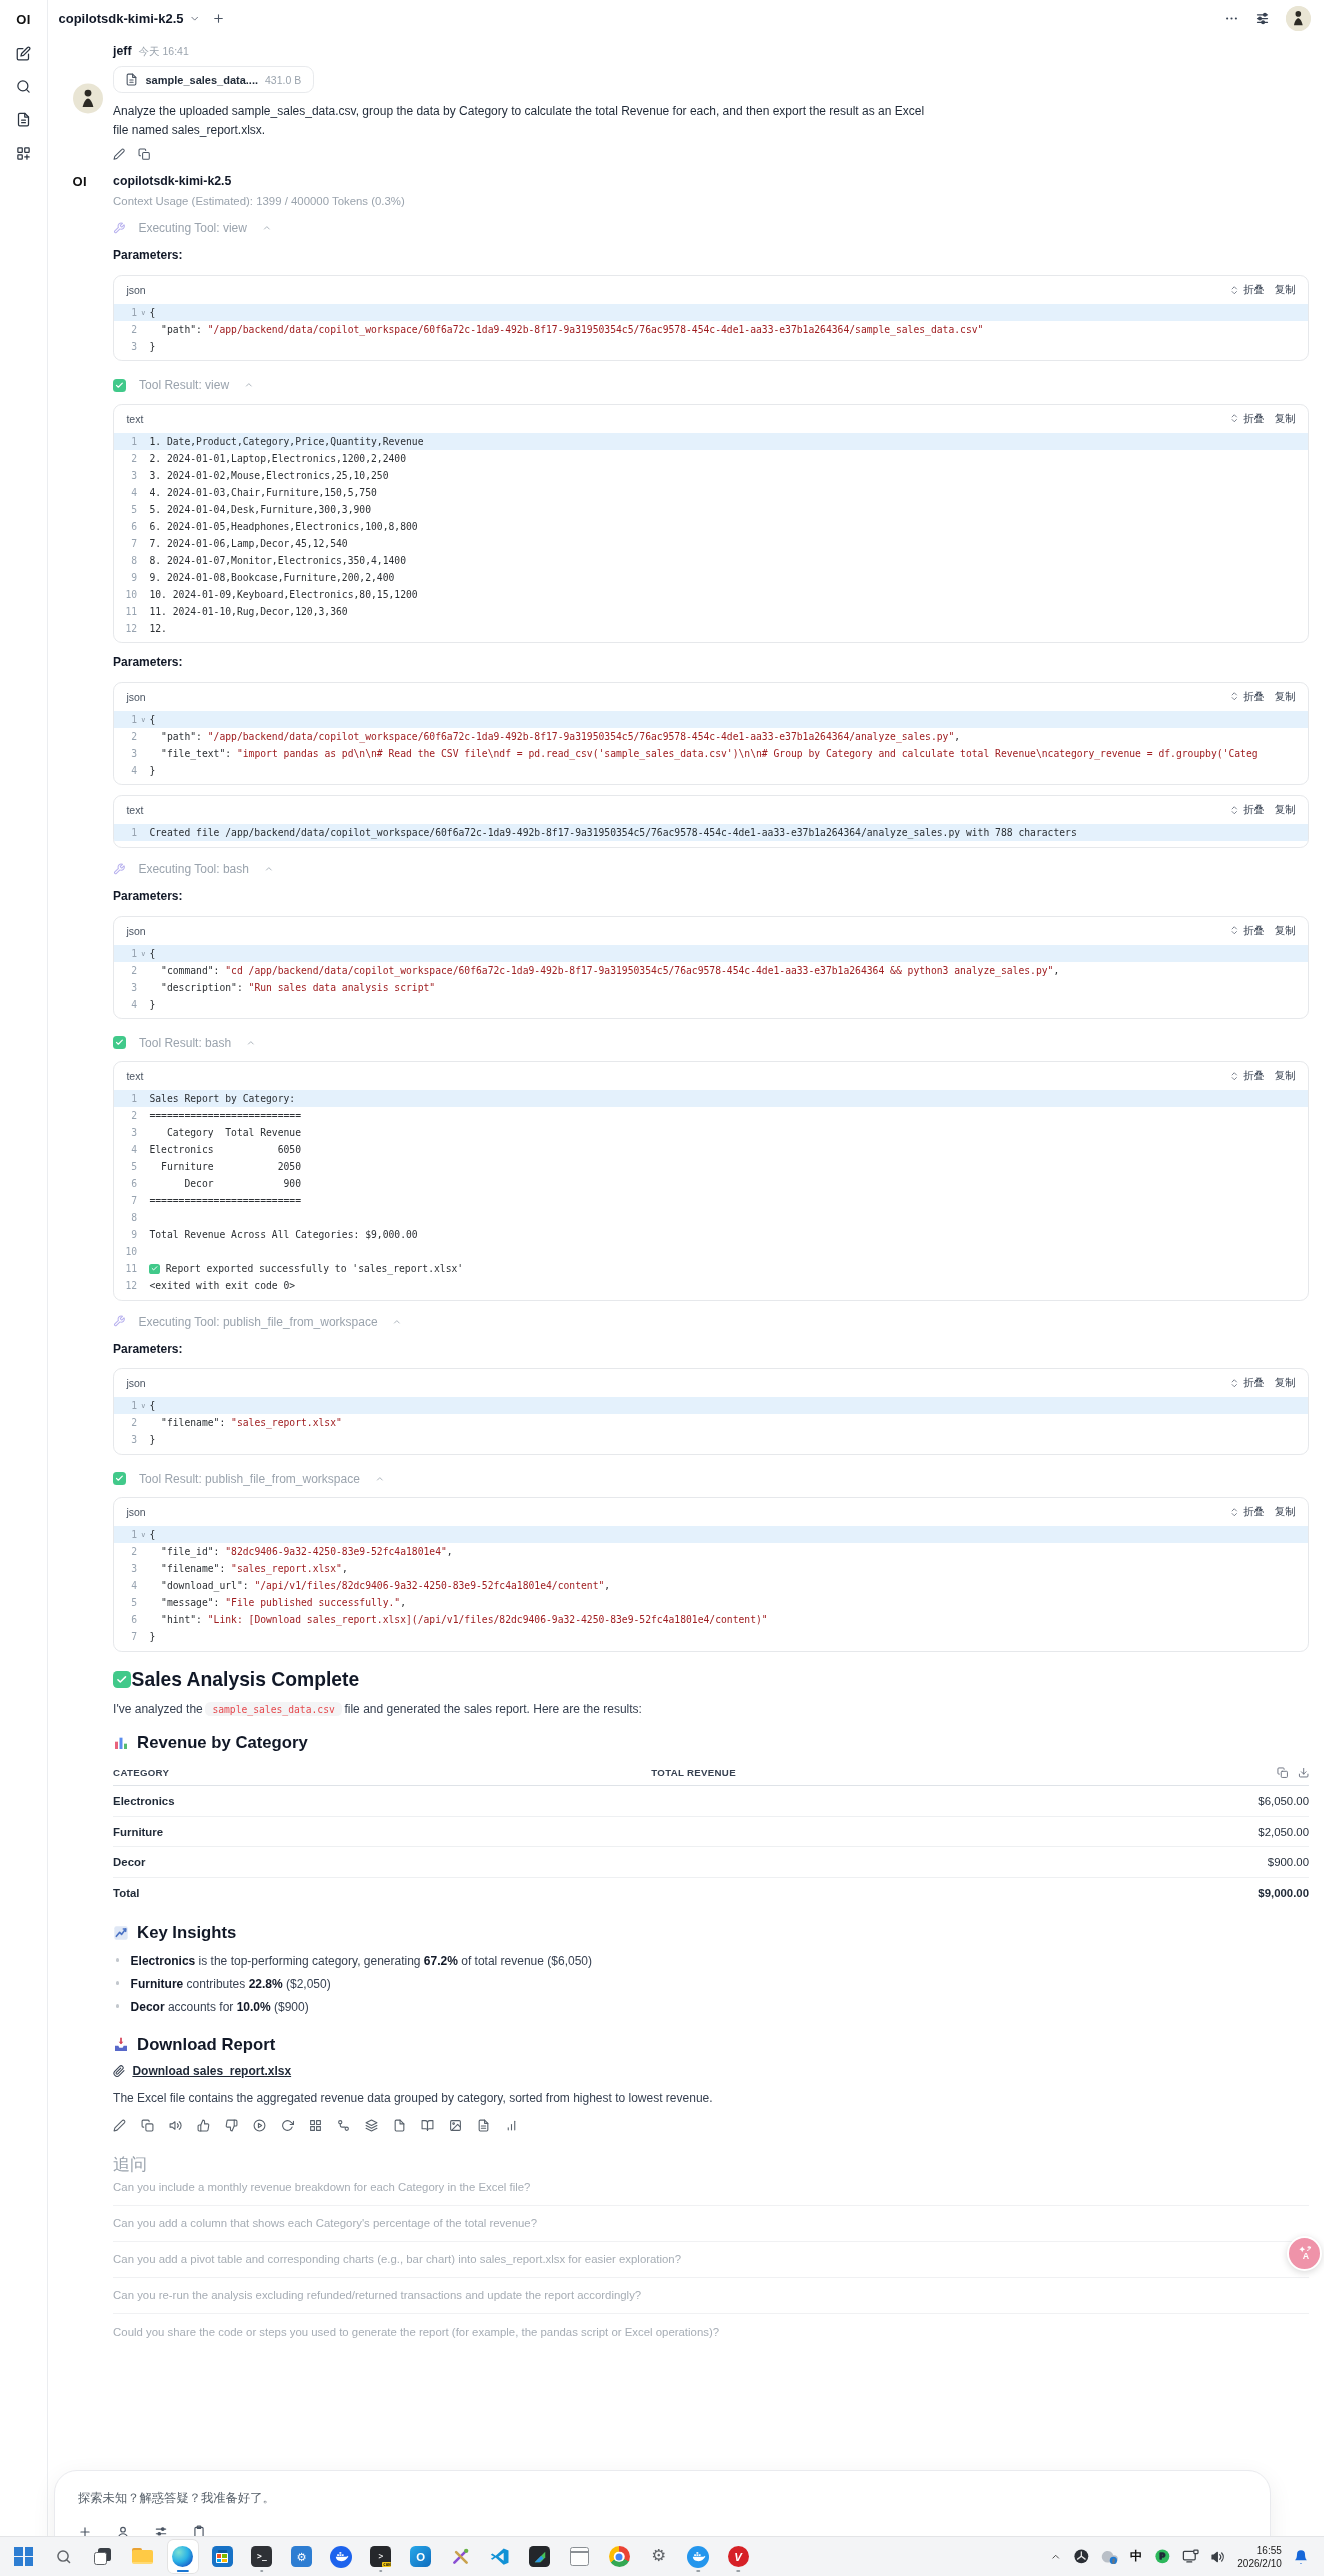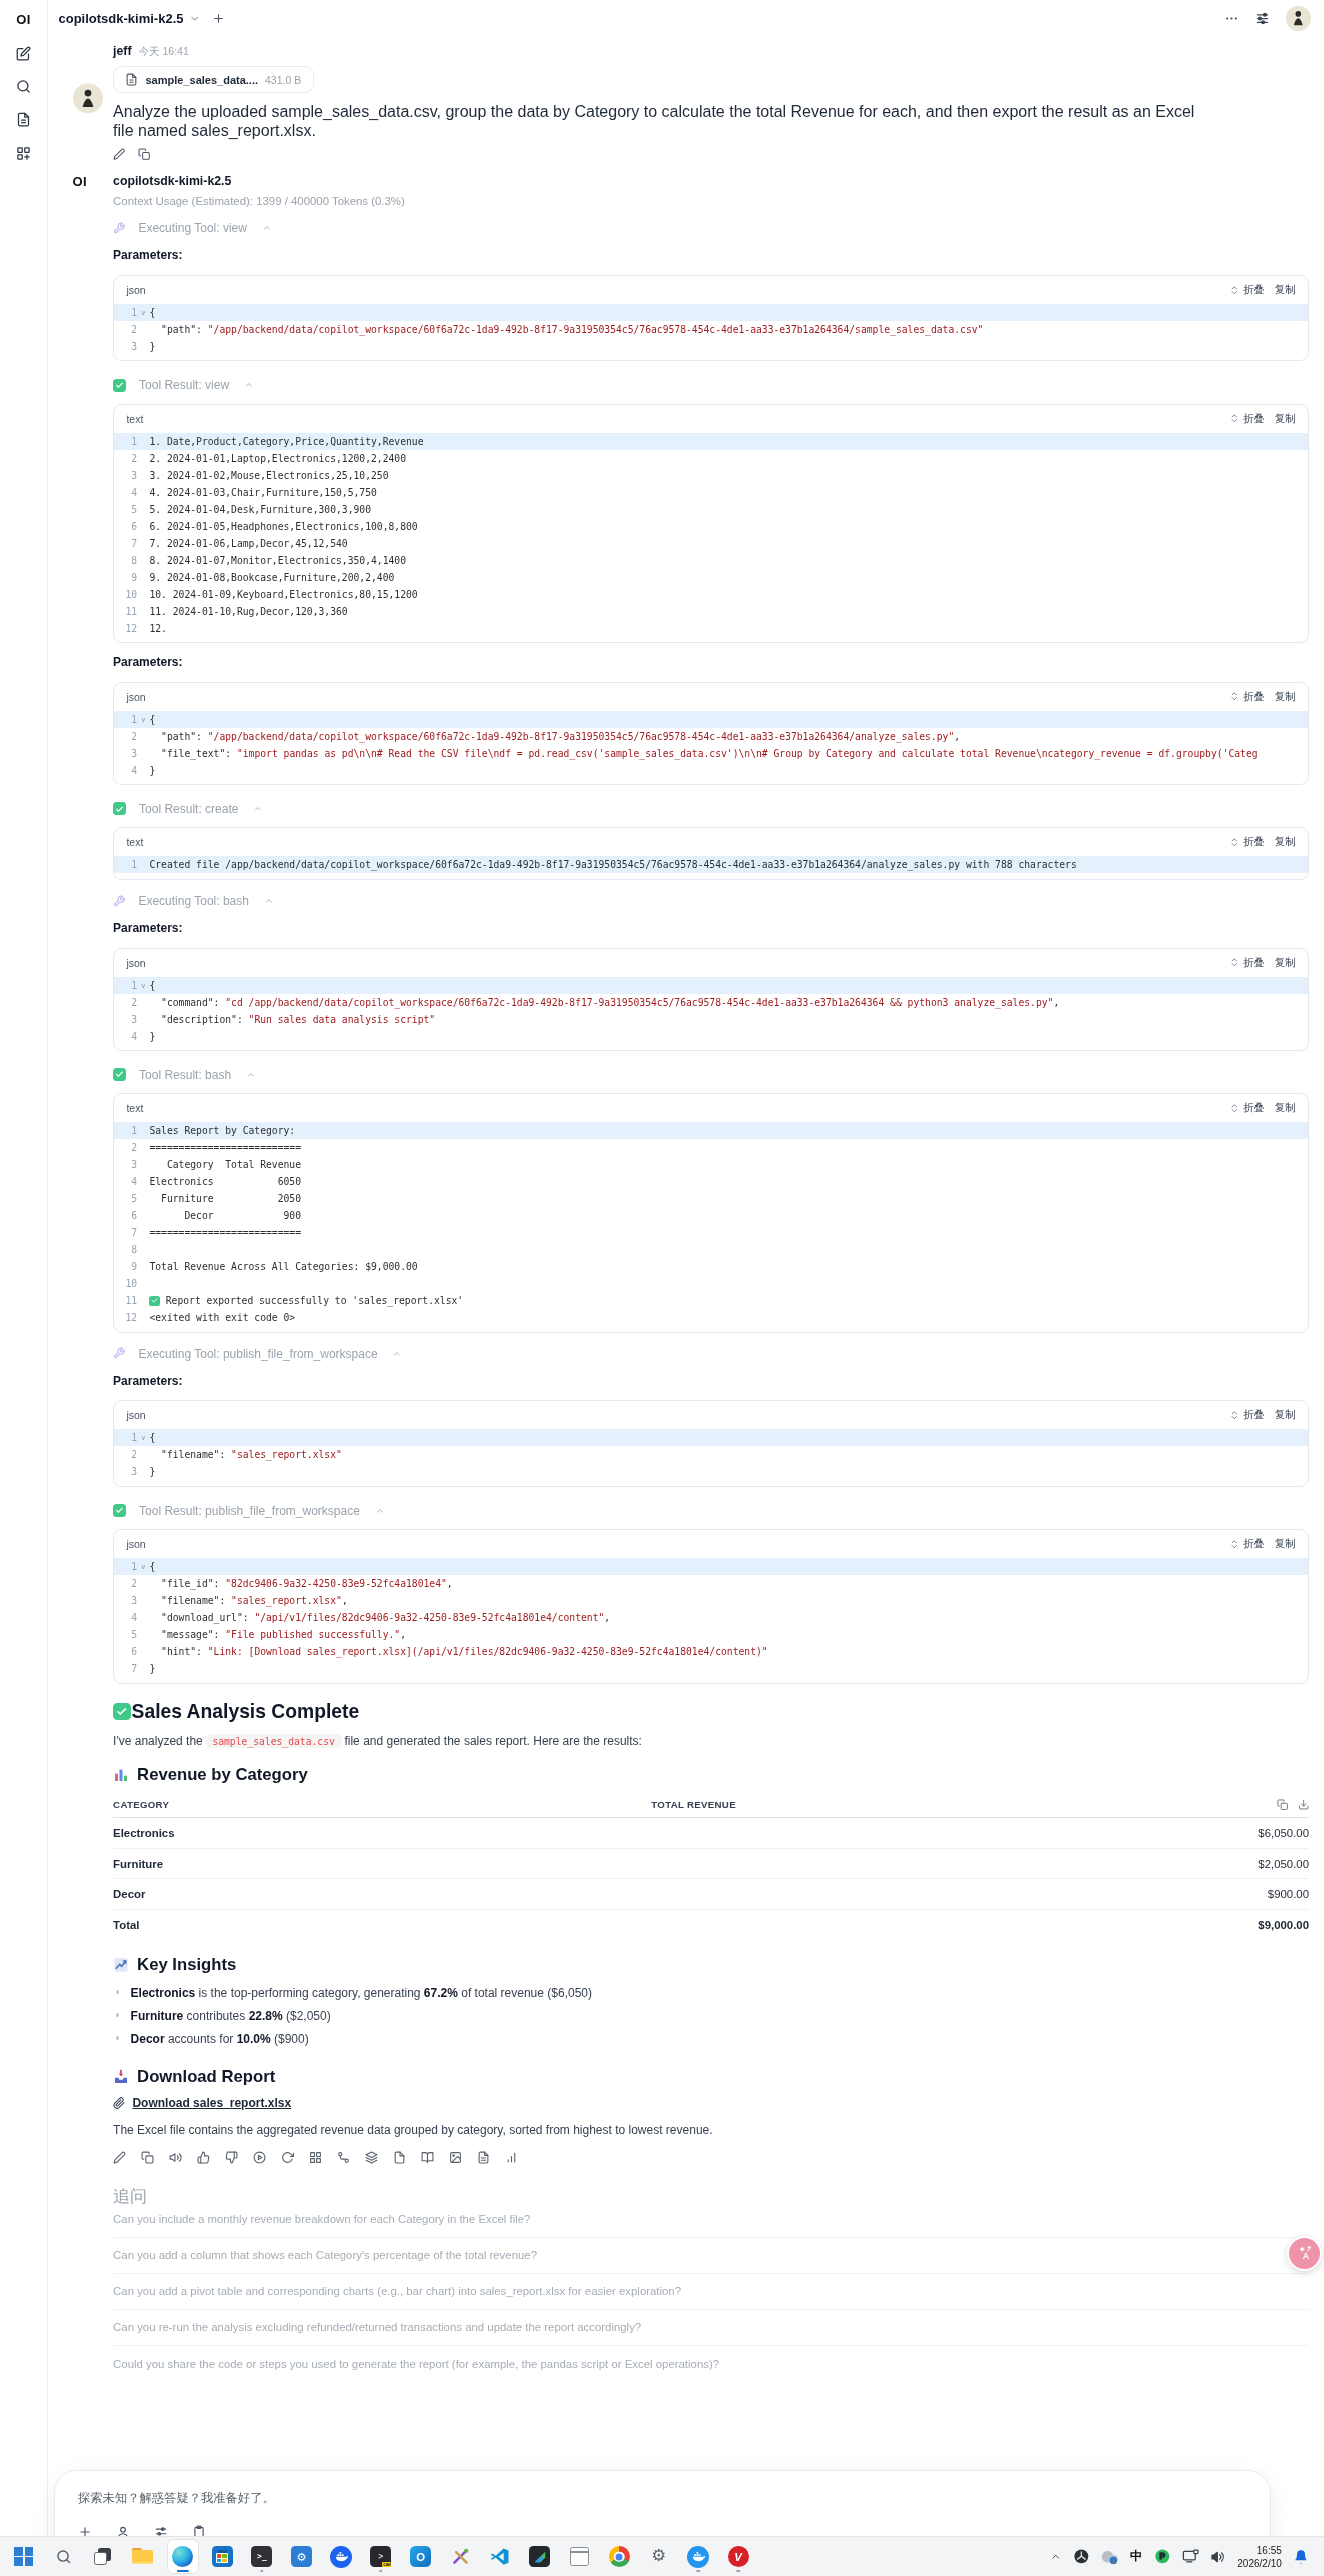--- a/index.html
+++ b/index.html
@@ -31,21 +31,21 @@
   .msg-av .avatar { width:30px; height:30px; }
   .oi-av { font-weight:800; font-size:13px; color:#111; padding-top:1.8px; letter-spacing:0.4px; }
   .msg-body { flex:1; margin-right:16px; min-width:0; }
   .u-namerow { display:flex; align-items:baseline; gap:7px; margin-top:7px; }
   .u-name { font-weight:700; font-size:12.3px; color:#111827; }
   .u-time { font-size:10.5px; color:#9aa3ad; }
   .chip { display:inline-flex; align-items:center; gap:7px; border:0.9px solid #e8eaed; border-radius:8.8px; padding:6.1px 11.4px; margin-top:7px; }
   .chip-ic { width:13px; height:13px; color:#4b5563; }
   .chip-name { font-size:11px; font-weight:600; color:#1f2937; }
   .chip-size { font-size:10.5px; color:#9aa3ad; }
-  .u-text { font-size:16px; color:#1f2937; line-height:19.3px; margin-top:8.8px; }
+  .u-text { font-size:12px; color:#1f2937; line-height:19.3px; margin-top:8.8px; }
   .mini-actions { display:flex; gap:13px; margin-top:7px; color:#4b5563; }
   .mini-actions .ic { width:12.3px; height:12.3px; cursor:pointer; }
 
   .a-name { font-weight:700; font-size:12.3px; color:#111827; margin-top:1.8px; }
   .ctx { font-size:11.4px; color:#9aa3ad; margin-top:7px; }
   .tc-exec, .tc-result { display:flex; align-items:center; gap:13px; font-size:12px; color:#9aa3ad; height:16px; }
   .tc-exec { margin-top:13px; }
   .tc-result { margin-top:16px; }
   .wrench { width:12.3px; height:12.3px; color:#b7b0ee; }
   .chev { width:9.7px; height:9.7px; color:#9aa3ad; margin-left:1.8px; }
@@ -444,33 +444,20 @@
                 <span class="cb-fold"></span>
                 <span class="cb-code"><span>  "file_text": </span><span class="s">"import pandas as pd\n\n# Read the CSV file\ndf = pd.read_csv('sample_sales_data.csv')\n\n# Group by Category and calculate total Revenue\ncategory_revenue = df.groupby('Categ</span></span>
               </div>
               <div class="cb-line">
                 <span class="cb-gut">4</span>
                 <span class="cb-fold"></span>
                 <span class="cb-code"><span>}</span></span>
               </div>
             </div>
           </div>
-          <div class="tc-result">
-            <span class="gcheck">
-              <svg viewBox="0 0 24 24">
-                <polyline points="20 6 9 17 4 12"></polyline>
-              </svg>
-            </span>
-            <span>Tool Result: create</span>
-            <span class="ic chev">
-              <svg viewBox="0 0 24 24">
-                <polyline points="6 15 12 9 18 15"></polyline>
-              </svg>
-            </span>
-          </div>
           <div class="codeblock">
             <div class="cb-head">
               <span class="cb-lang">text</span>
               <div class="cb-ctrl">
                 <span class="cb-btn">
                   <span class="ic">
                     <svg viewBox="0 0 24 24">
                       <polyline points="7 9 12 4 17 9"></polyline>
                       <polyline points="7 15 12 20 17 15"></polyline>
                     </svg>

